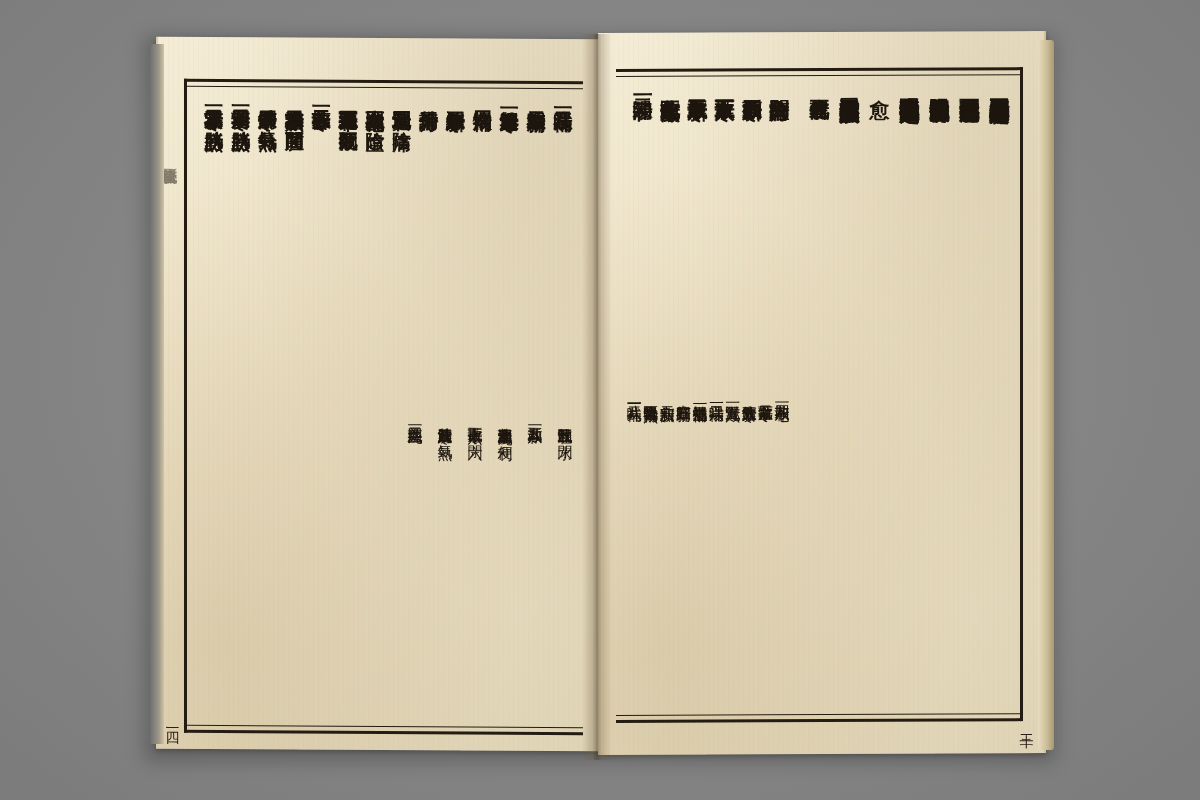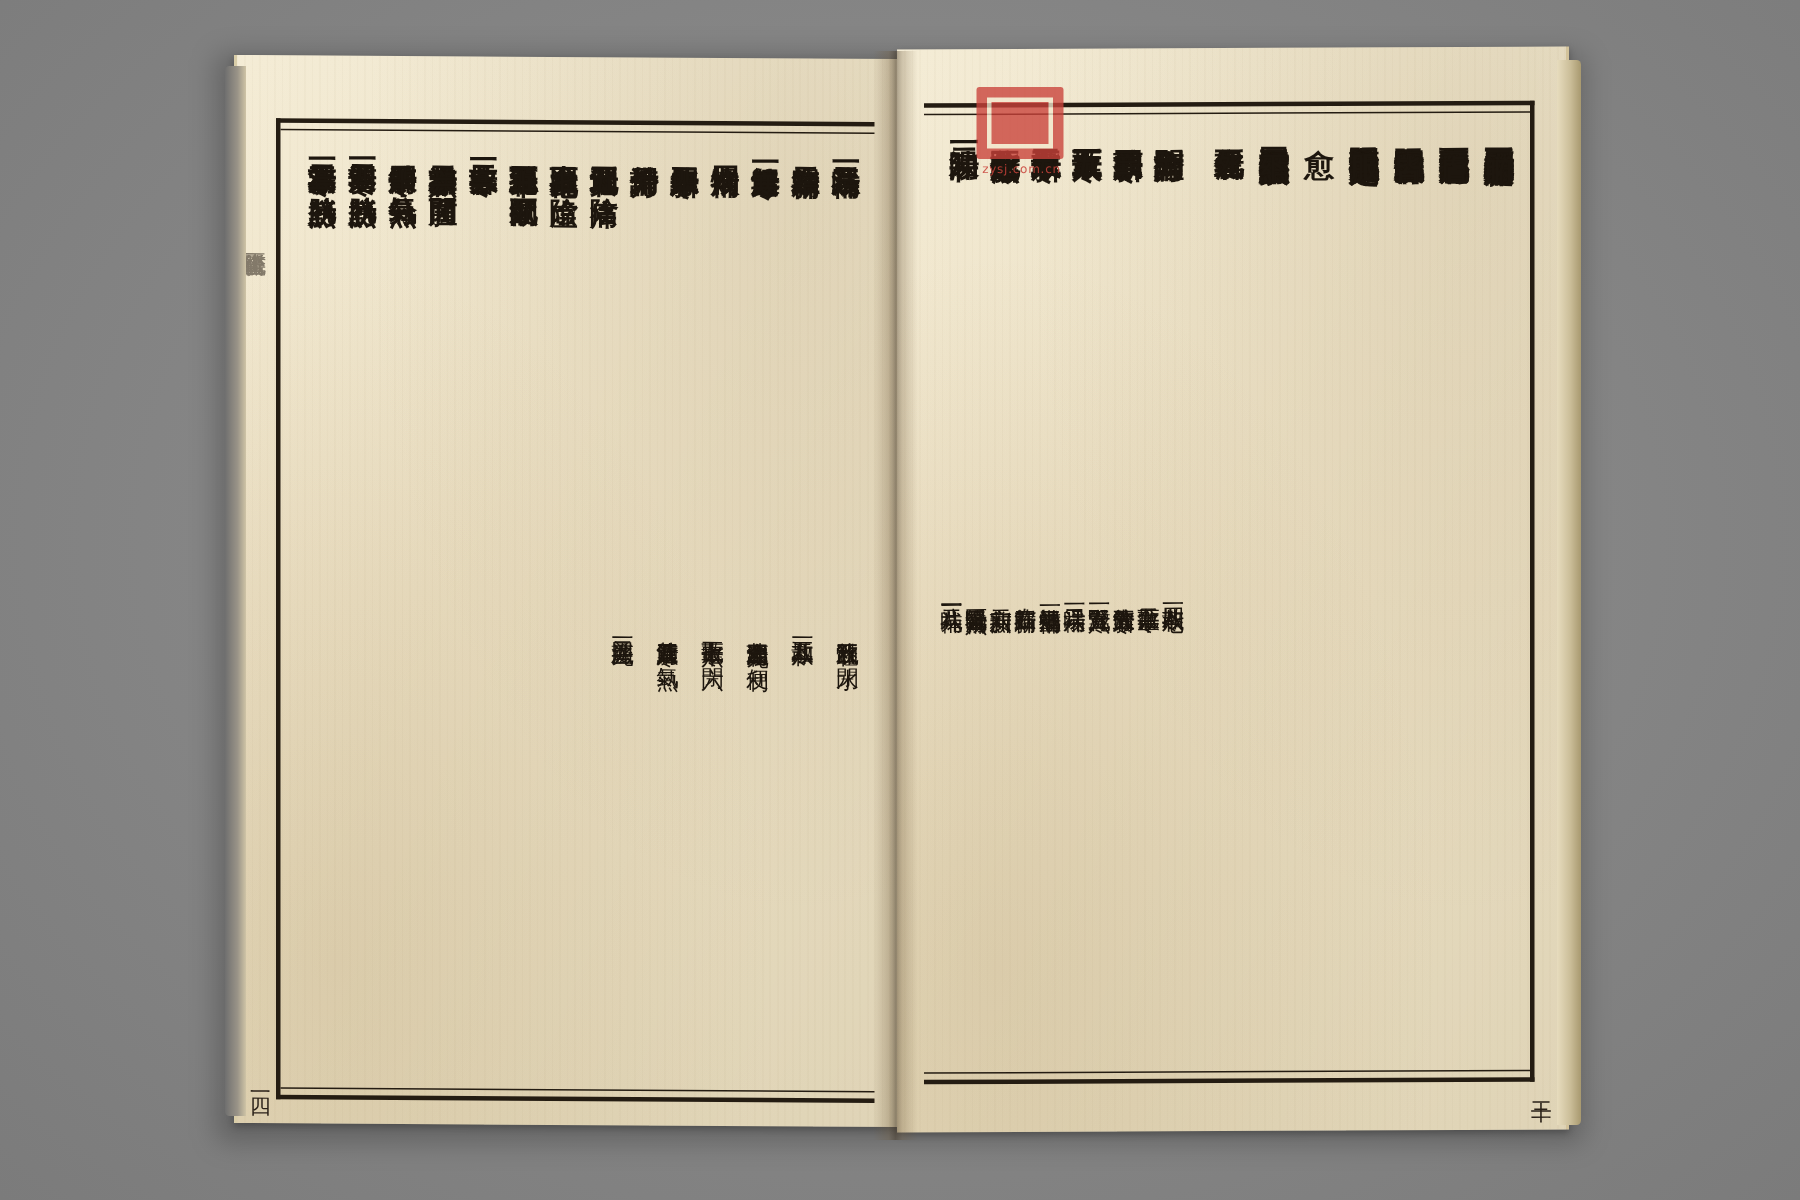--- a/index.html
+++ b/index.html
@@ -325,18 +325,14 @@
         </div>
       </div>
 
       <div class="folio folio-right">十三</div>
     </div>
 
     <div class="gutter"></div>
     <div class="spine-edge"></div>
     <div class="fore-edge-right"></div>
 
-    <div class="stamp">
-      <div class="sq"></div>
-      <div class="url">zysj.com.cn</div>
-    </div>
   </div>
 </div>
 
 </body></html>

